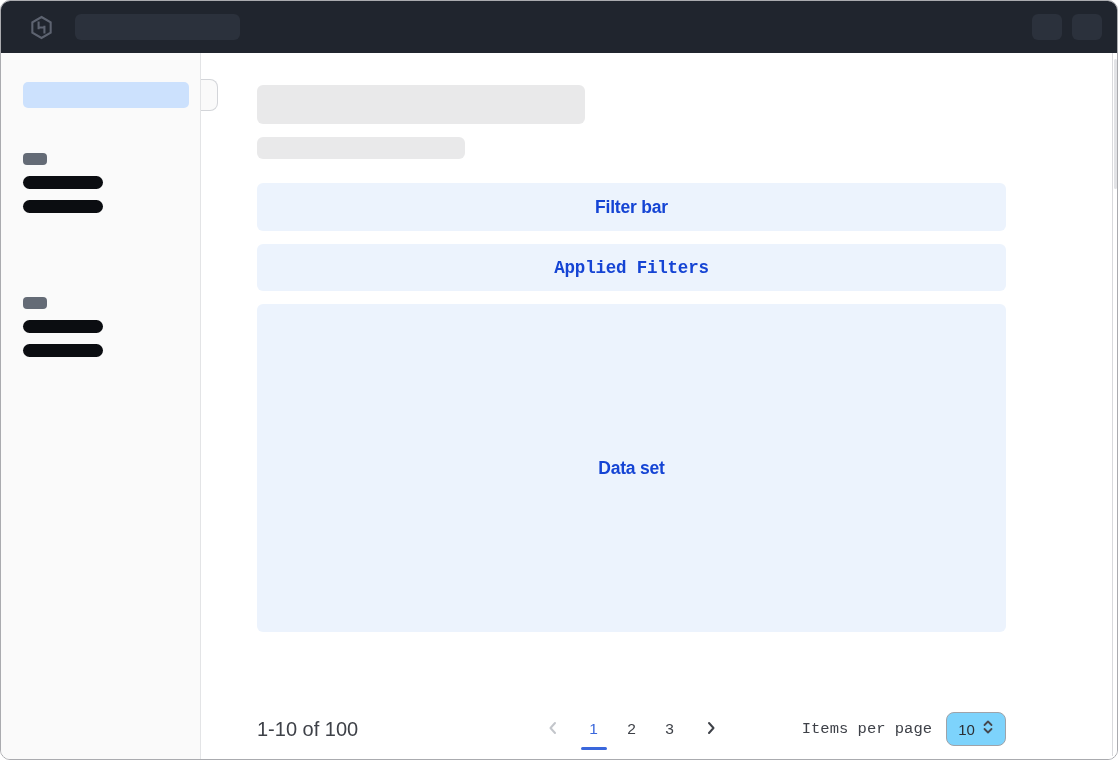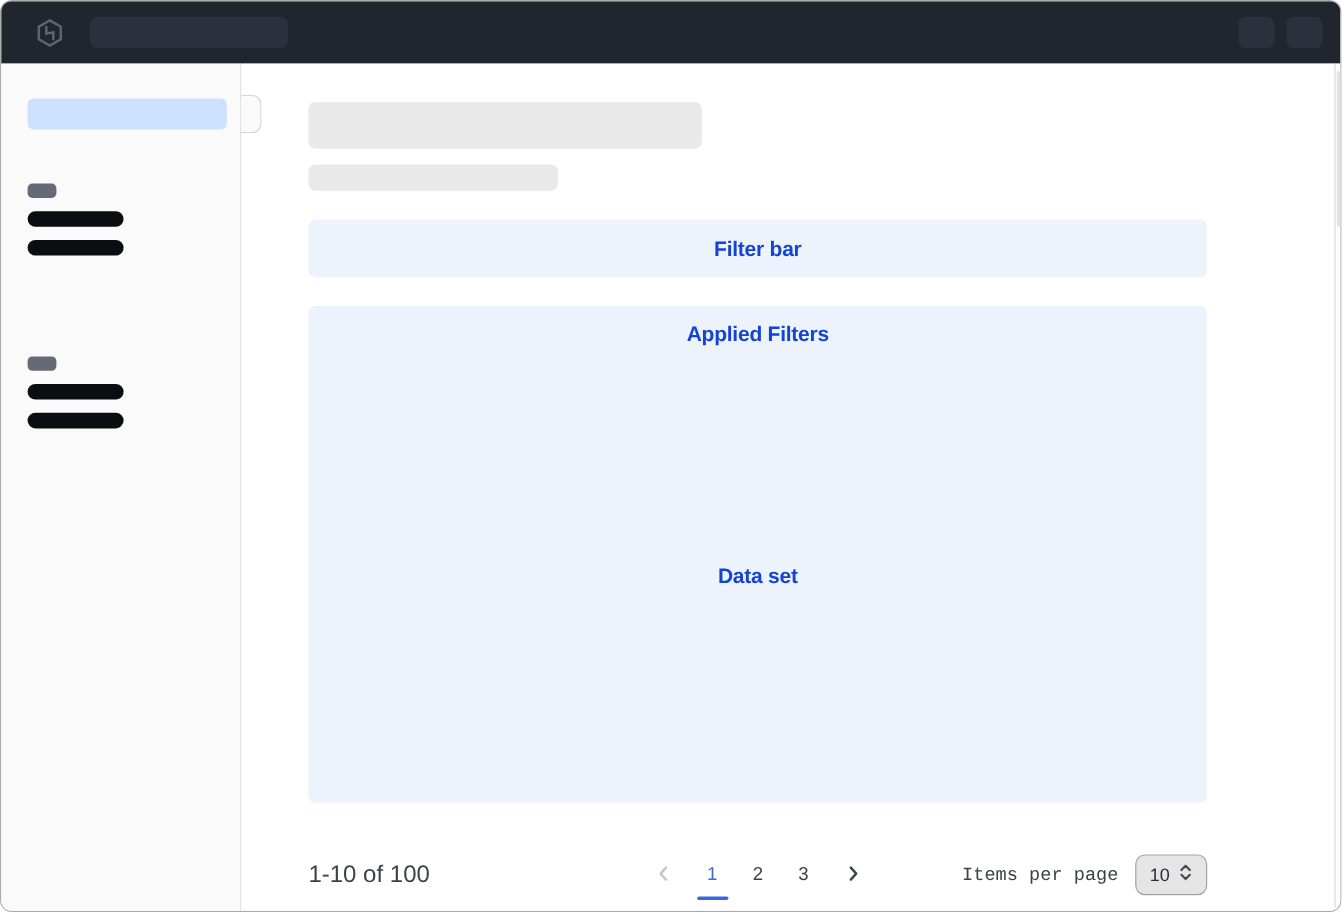--- a/index.html
+++ b/index.html
@@ -103,22 +103,22 @@
     border-radius: 6px;
     display: flex; align-items: center; justify-content: center;
   }
   .panel-label {
     color: #1544d4;
     font-size: 17.5px;
     font-weight: 700;
     letter-spacing: -0.2px;
   }
   .panel-filter   { top: 130px; height: 48px; }
-  .panel-applied  { top: 202px; height: 47px; }
-  .panel-dataset  { top: 238px; height: 378px; }
+  .panel-applied  { top: 191px; height: 47px; font-family: Liberation Mono, monospace; }
+  .panel-dataset  { top: 251px; height: 328px; }
 
   
   .pagination {
     position: absolute; left: 55px; top: 656px;
     width: 749px; height: 40px;
     display: flex; align-items: center; justify-content: space-between;
   }
   .range-text {
     color: #3e4148; font-size: 20px;
   }
@@ -145,21 +145,21 @@
   .page-underline {
     position: absolute; left: 50%; bottom: -6px;
     transform: translateX(-50%);
     width: 26px; height: 3px;
     background: #3a67dc; border-radius: 1.5px;
   }
   .per-page { display: flex; align-items: center; gap: 14px; }
   .per-page-label { color: #3e4148; font-size: 15.5px; font-family: Liberation Mono, monospace; }
   .per-page-select {
     width: 60px; height: 34px;
-    background: #e5e5e5;
+    background: #7dd3fc;
     border: 1px solid #9fa3a9;
     border-radius: 8px;
     display: flex; align-items: center; justify-content: center;
     gap: 7px;
     cursor: pointer;
   }
   .per-page-value { color: #2c2e33; font-size: 15px; }
 
   
   .scroll-track-line {

